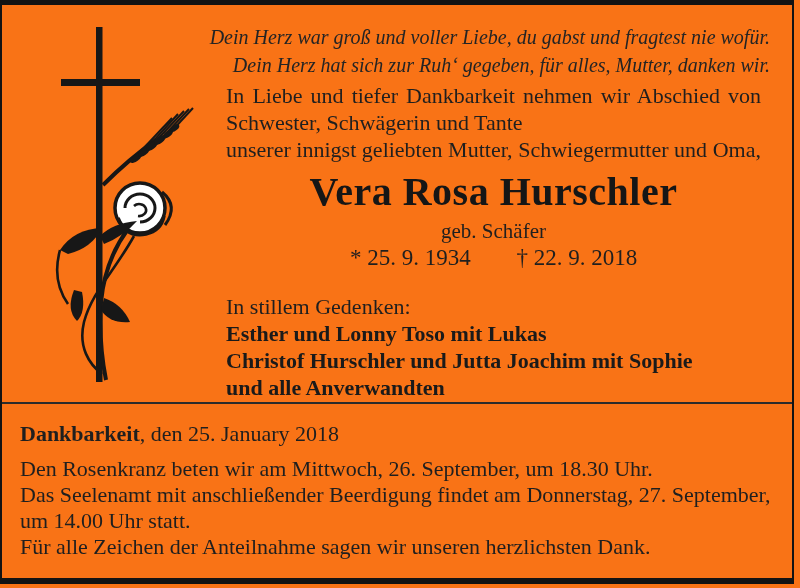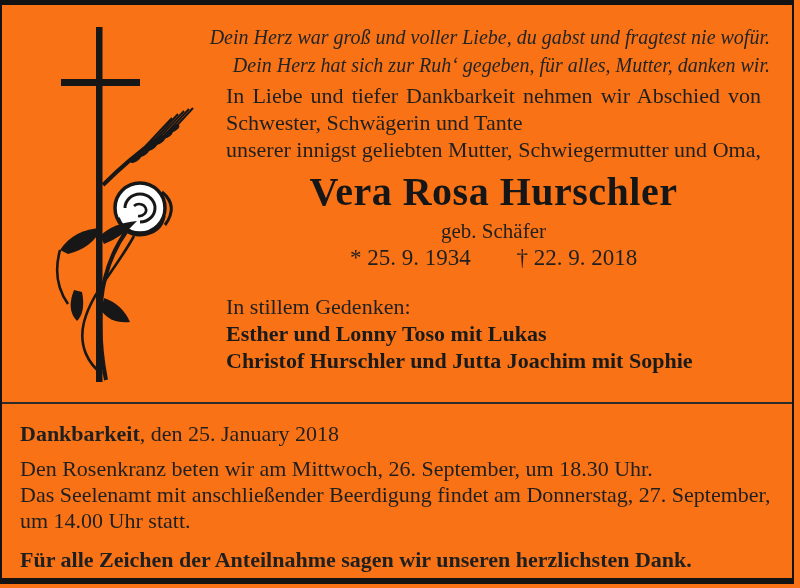--- a/index.html
+++ b/index.html
@@ -98,21 +98,21 @@
   .bottomcol {
     position: absolute;
     left: 20px; top: 420px;
     width: 768px;
     font-size: 22px;
   }
   .dateline { line-height: 28px; }
   .dateline .place { font-weight: bold; }
   .announcements { margin-top: 8px; line-height: 26px; }
   .announce { margin: 0; }
-  .thanks { margin-top: 13px; line-height: 26px; font-weight: bold; }
+  .thanks { line-height: 26px; }
   .ink { stroke: #171717; fill: none; }
 </style>
 </head>
 <body>
 
 <div class="ad">
 
   <svg class="art" viewBox="0 0 150 366" aria-hidden="true">
 
     <rect x="52" y="5" width="6.5" height="355" fill="#171717"></rect>
@@ -168,20 +168,21 @@
     <div class="deceased-name">Vera Rosa Hurschler</div>
     <div class="maiden-name">geb. Schäfer</div>
     <div class="dates">
       <span class="birth">* 25. 9. 1934</span>
       <span class="death">† 22. 9. 2018</span>
     </div>
 
     <div class="gedenken-heading">In stillem Gedenken:</div>
     <div class="mourner-line">Esther und Lonny Toso mit Lukas</div>
     <div class="mourner-line">Christof Hurschler und Jutta Joachim mit Sophie</div>
+    <div class="mourner-line">und alle Anverwandten</div>
   </div>
 
   <div class="divider"></div>
 
   <div class="bottomcol">
     <div class="dateline">
       <span class="place">Dankbarkeit</span><span>, den 25. January 2018</span>
     </div>
     <div class="announcements">
       <p class="announce">Den Rosenkranz beten wir am Mittwoch, 26. September, um 18.30 Uhr.</p>

